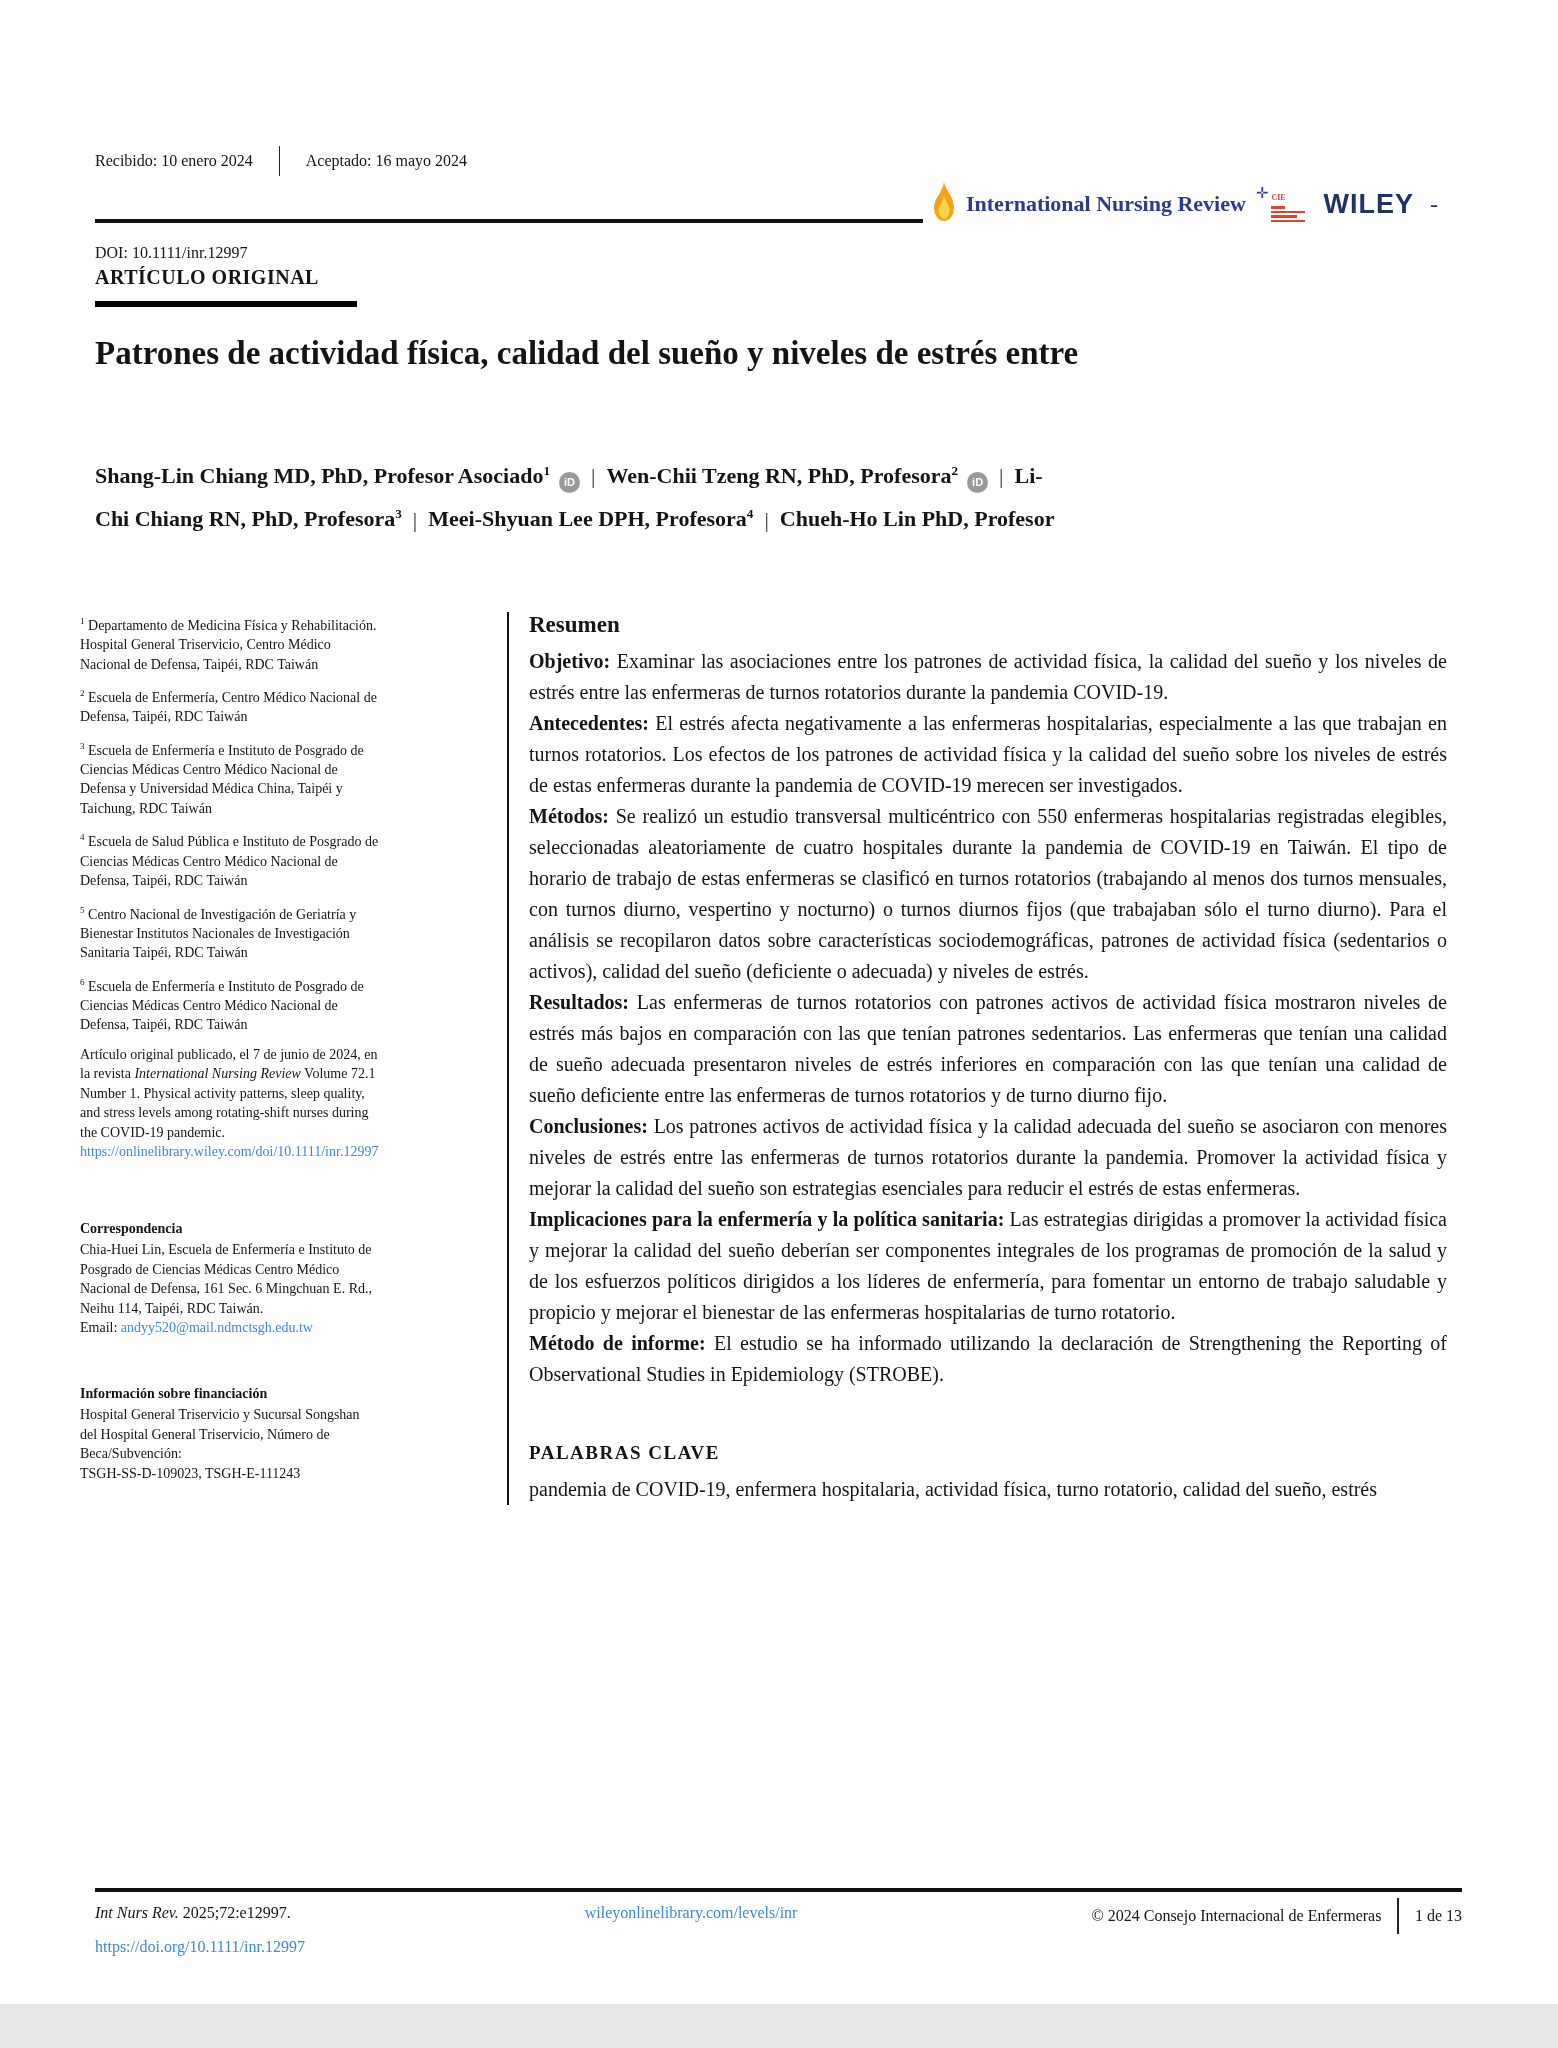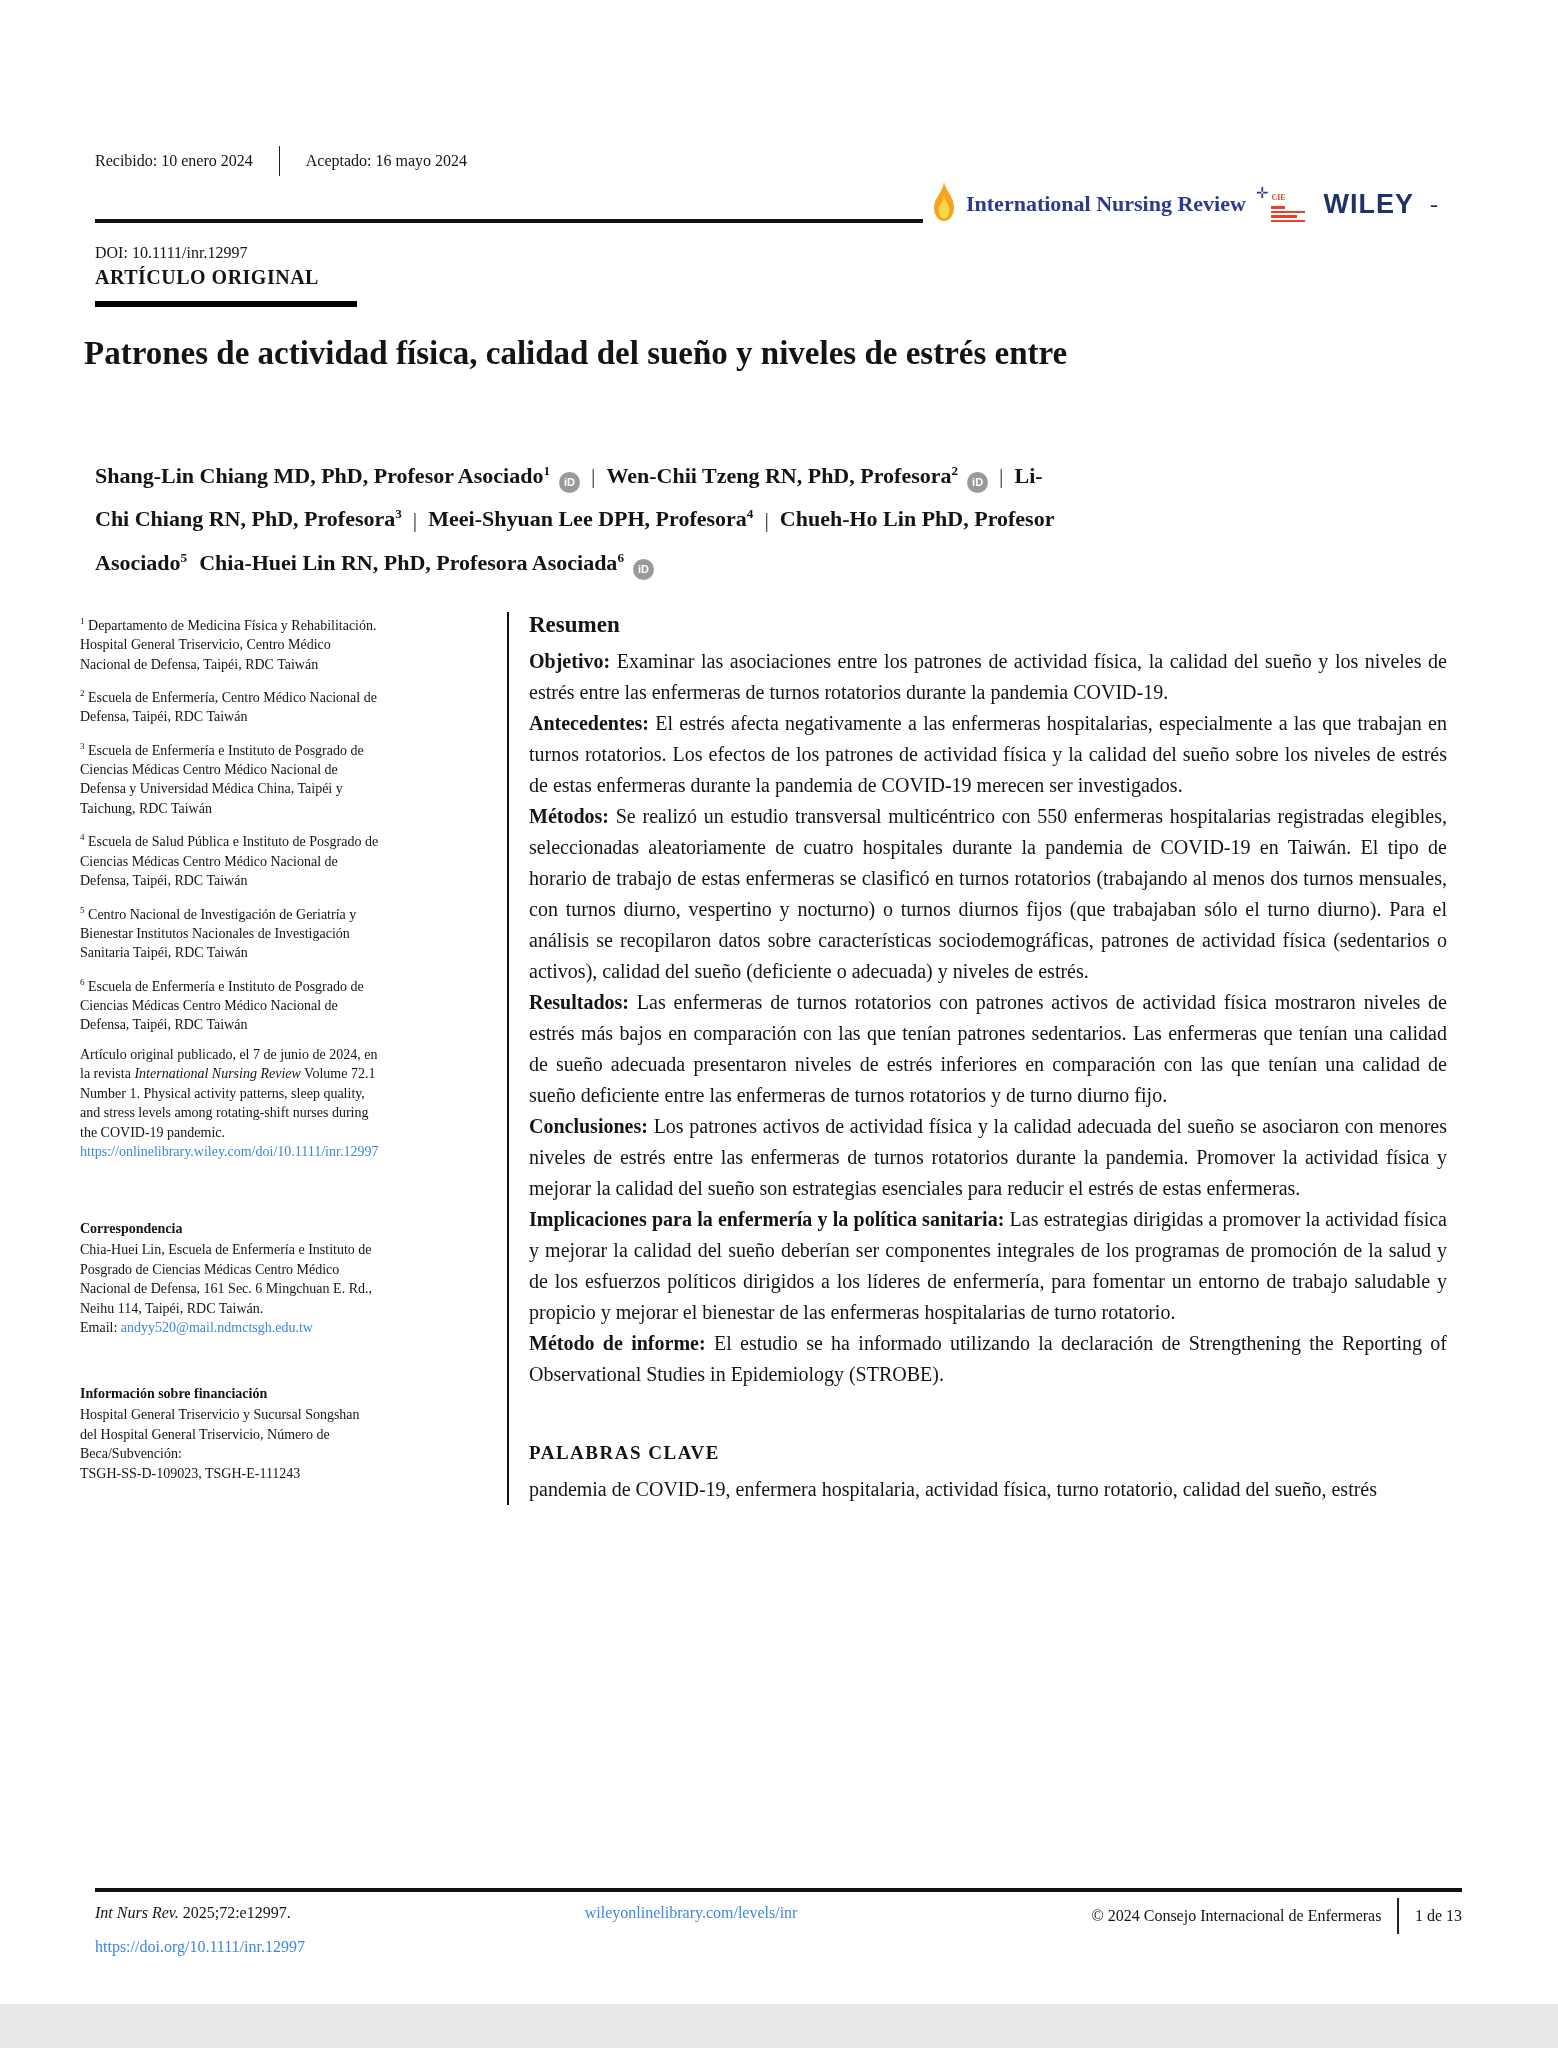--- a/index.html
+++ b/index.html
@@ -23,21 +23,21 @@
   .icn-stripes .s1{width:14px;}
   .icn-stripes .s2{width:34px;}
   .icn-stripes .s3{width:26px;}
   .icn-stripes .s4{width:34px;}
   .icn-cie{font-size:8px;color:var(--icn-red);font-weight:bold;line-height:8px;}
   .publisher{font-family:"Liberation Sans",sans-serif;font-size:27px;font-weight:bold;color:var(--wiley-navy);letter-spacing:1px;margin-left:8px;}
   .publisher-dash{font-size:24px;color:var(--wiley-navy);margin-left:6px;}
   
   .category{position:absolute;top:266px;left:95px;font-size:20px;font-weight:bold;letter-spacing:.5px;
     border-bottom:6px solid #000;padding:0 38px 12px 0;}
-  .title{position:absolute;top:330px;left:84px;width:1180px;font-size:33px;font-weight:bold;line-height:46px;}
+  .title{position:absolute;top:330px;left:95px;width:1180px;font-size:33px;font-weight:bold;line-height:46px;}
   
   .authors{position:absolute;top:452px;left:95px;width:1260px;font-size:22px;font-weight:bold;line-height:38px;}
   .authors sup{font-size:60%;}
   .author-sep{font-weight:normal;margin:0 11px;color:#333;}
   .orcid{display:inline-block;width:21px;height:21px;border-radius:50%;background:var(--orcid-gray);
     color:#fff;font-family:"Liberation Sans",sans-serif;font-size:11px;font-weight:bold;
     text-align:center;line-height:21px;vertical-align:-3px;margin-left:9px;}
   
   .columns{position:absolute;top:612px;left:80px;width:1367px;display:flex;align-items:stretch;}
   .sidebar{width:300px;flex:0 0 300px;font-size:14px;line-height:19.5px;}
@@ -106,23 +106,20 @@
     <div>Patrones de actividad física, calidad del sueño y niveles de estrés entre</div>
   </div>
 
   <div class="authors">
     <div>
       <span>Shang-Lin Chiang MD, PhD, Profesor Asociado</span><sup>1</sup><span class="orcid">iD</span><span class="author-sep">|</span><span>Wen-Chii Tzeng RN, PhD, Profesora</span><sup>2</sup><span class="orcid">iD</span><span class="author-sep">|</span><span>Li-</span>
     </div>
     <div>
       <span>Chi Chiang RN, PhD, Profesora</span><sup>3</sup><span class="author-sep">|</span><span>Meei-Shyuan Lee DPH, Profesora</span><sup>4</sup><span class="author-sep">|</span><span>Chueh-Ho Lin PhD, Profesor</span>
     </div>
-    <div>
-      <span>Asociado</span><sup style="margin-right:12px;">5</sup><span>Chia-Huei Lin RN, PhD, Profesora Asociada</span><sup>6</sup><span class="orcid">iD</span>
-    </div>
   </div>
 
   <div class="columns">
 
     <div class="sidebar">
       <p><sup>1</sup> <span>Departamento de Medicina Física y Rehabilitación. Hospital General Triservicio, Centro Médico Nacional de Defensa, Taipéi, RDC Taiwán</span></p>
       <p><sup>2</sup> <span>Escuela de Enfermería, Centro Médico Nacional de Defensa, Taipéi, RDC Taiwán</span></p>
       <p><sup>3</sup> <span>Escuela de Enfermería e Instituto de Posgrado de Ciencias Médicas Centro Médico Nacional de Defensa y Universidad Médica China, Taipéi y Taichung, RDC Taiwán</span></p>
       <p><sup>4</sup> <span>Escuela de Salud Pública e Instituto de Posgrado de Ciencias Médicas Centro Médico Nacional de Defensa, Taipéi, RDC Taiwán</span></p>
       <p><sup>5</sup> <span>Centro Nacional de Investigación de Geriatría y Bienestar Institutos Nacionales de Investigación Sanitaria Taipéi, RDC Taiwán</span></p>

